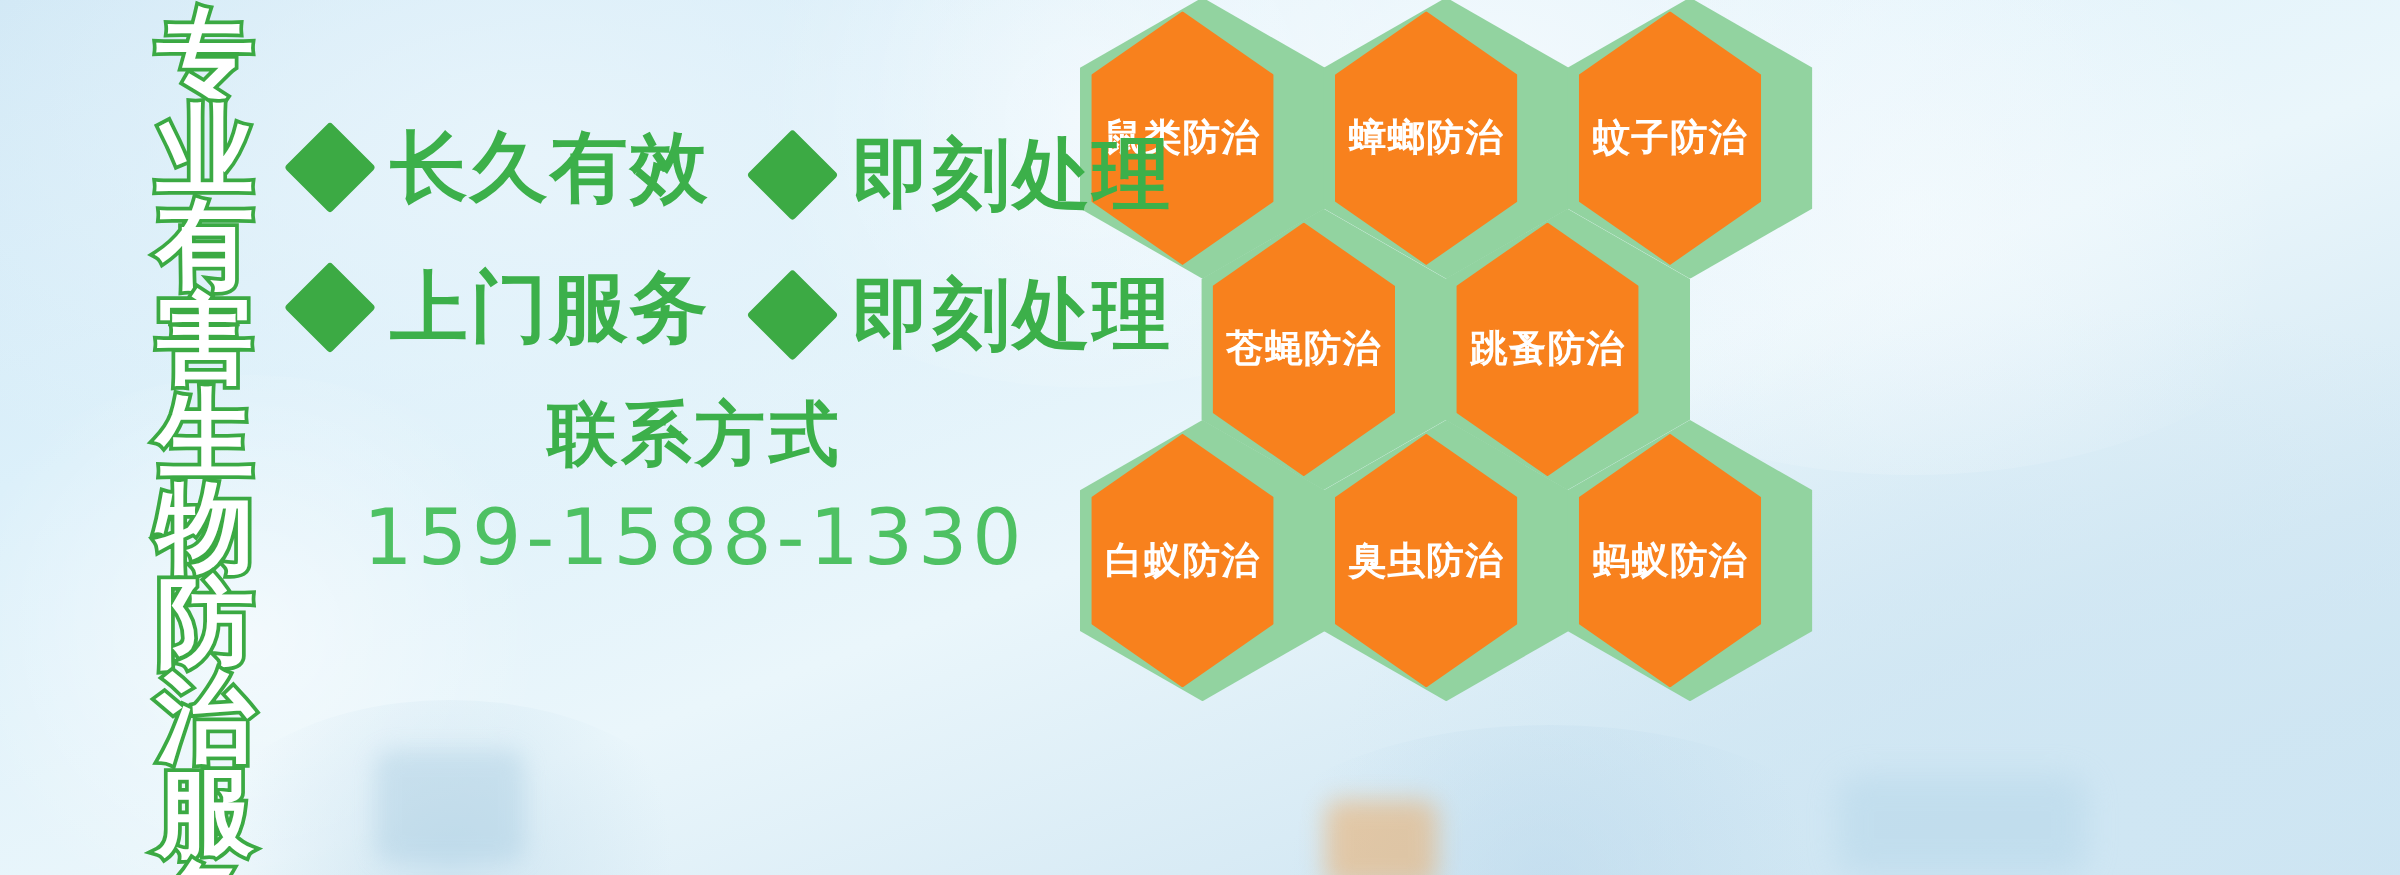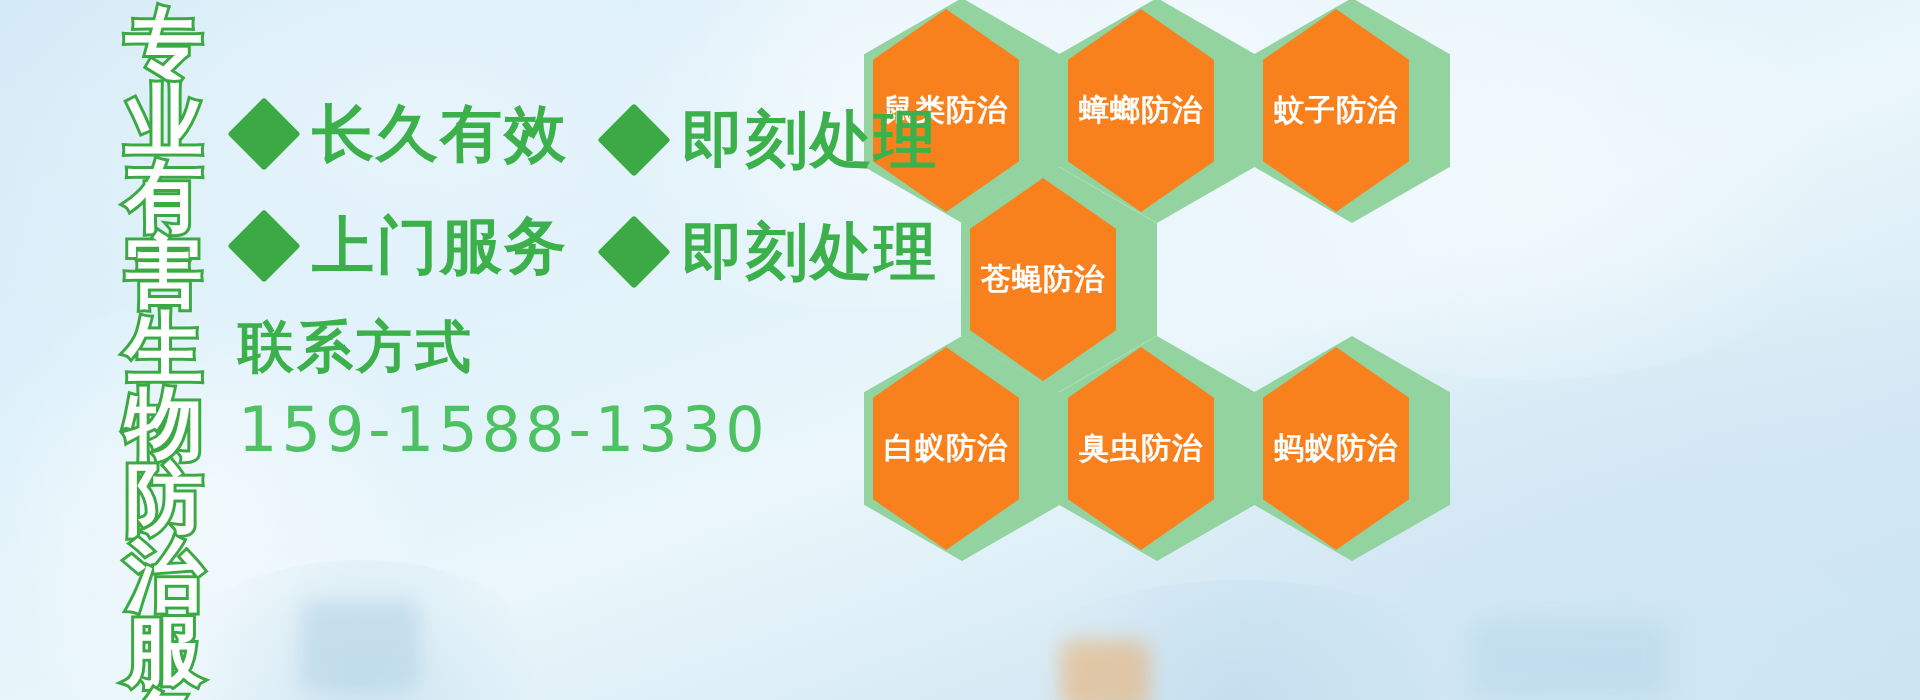--- a/index.html
+++ b/index.html
@@ -79,23 +79,23 @@
     font-weight:700;
     color:#3cb04a;
     letter-spacing:2px;
     white-space:nowrap;
     font-family:"DejaVu Sans","Liberation Sans",sans-serif;
   }
 
   
   #contact-block {
     position:absolute;
-    left:238px; top:310px;
+    left:226px; top:310px;
     width:660px;
-    text-align:left;
+    text-align:center;
     z-index:5;
   }
   #contact-title {
     font-size:56px;
     font-weight:700;
     color:#3cb04a;
     letter-spacing:3px;
     margin-bottom:6px;
     font-family:"DejaVu Sans","Liberation Sans",sans-serif;
   }
@@ -233,20 +233,25 @@
         <span class="hex-label">蚊子防治</span>
       </div>
     </div>
 
     <div class="hex r2c1">
       <div class="inner">
         <span class="hex-label">苍蝇防治</span>
       </div>
     </div>
 
+    <div class="hex r2c2">
+      <div class="inner">
+        <span class="hex-label">跳蚤防治</span>
+      </div>
+    </div>
 
     <div class="hex r3c2">
       <div class="inner">
         <span class="hex-label">臭虫防治</span>
       </div>
     </div>
 
     <div class="hex r3c1">
       <div class="inner">
         <span class="hex-label">白蚁防治</span>

